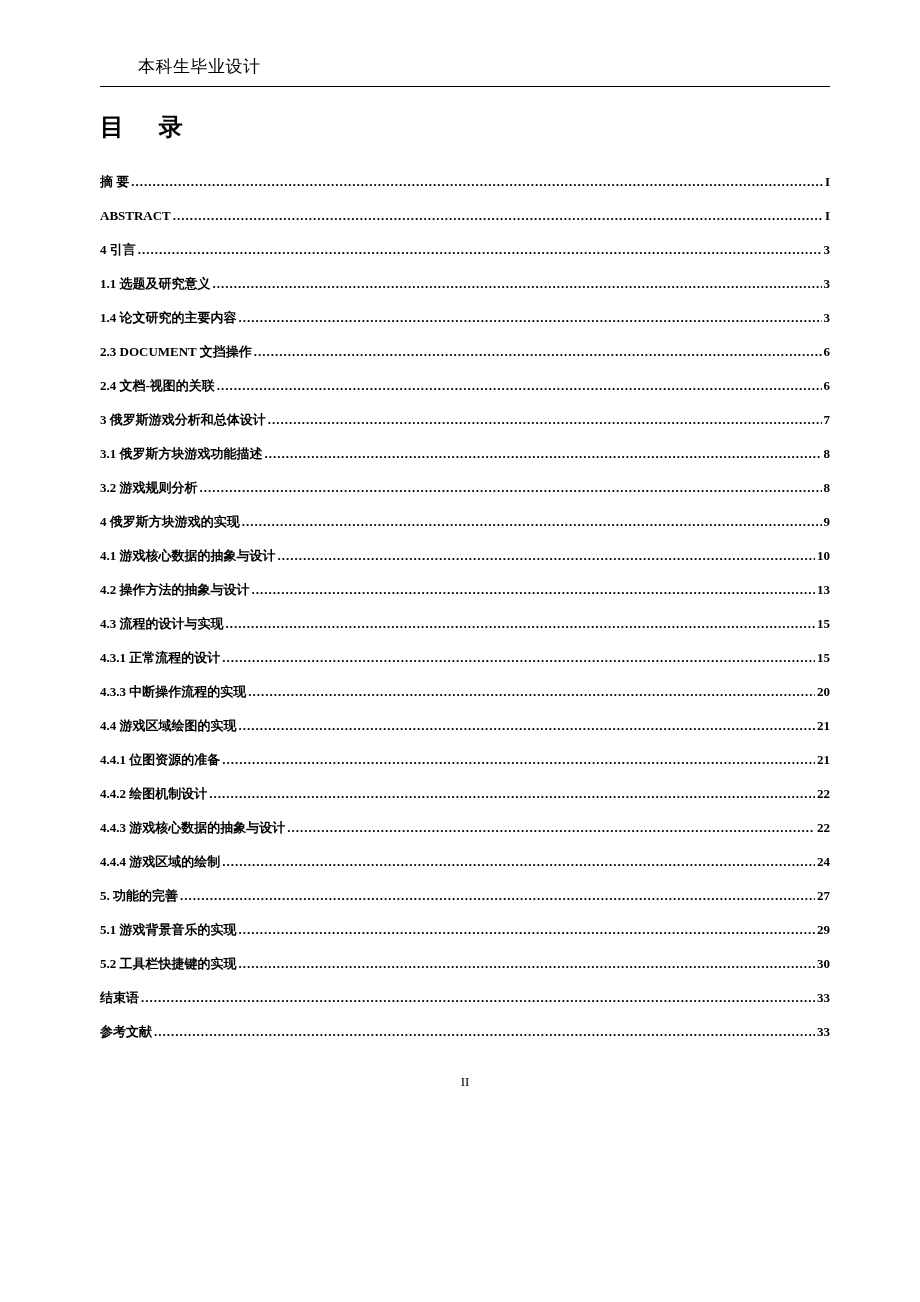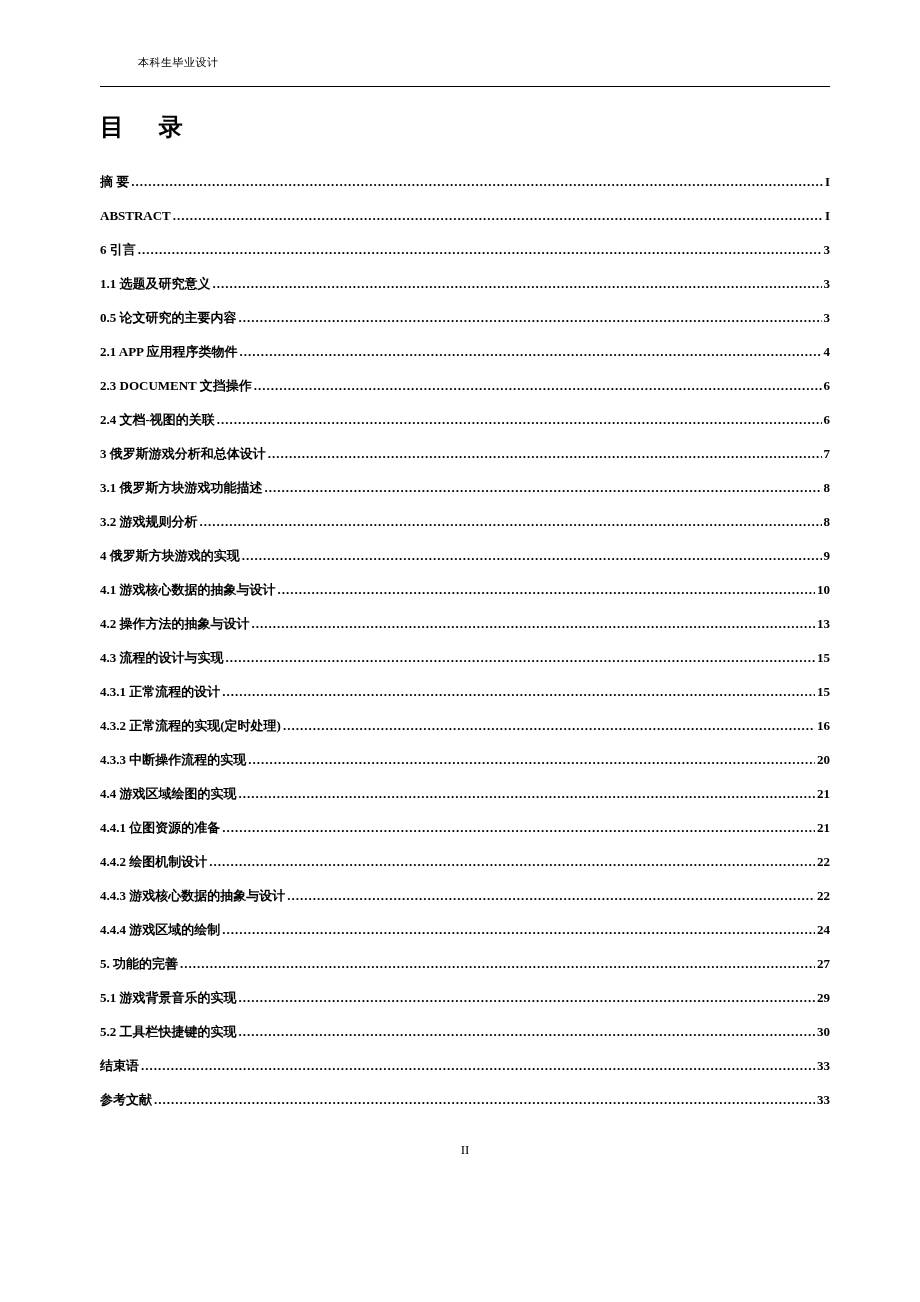--- a/index.html
+++ b/index.html
@@ -9,22 +9,22 @@
       background: #fff;
       color: #000;
       width: 920px;
     }
     .page {
       padding: 55px 90px 40px 100px;
       box-sizing: border-box;
     }
     .header-row {
       display: flex;
-      font-size: 11px;
-      margin-bottom: 16px;
+      font-size: 17px;
+      margin-bottom: 8px;
       letter-spacing: 0.5px;
     }
     .header-left {
       flex: 0 0 auto;
       padding-left: 38px;
     }
     .header-right {
       flex: 1;
       text-align: left;
       padding-left: 145px;
@@ -99,40 +99,35 @@
         <span class="toc-label">摘  要</span>
         <span class="toc-dots"></span>
         <span class="toc-page">I</span>
       </div>
       <div class="toc-entry">
         <span class="toc-label">ABSTRACT</span>
         <span class="toc-dots"></span>
         <span class="toc-page">I</span>
       </div>
       <div class="toc-entry">
-        <span class="toc-label">6 引言</span>
+        <span class="toc-label">4 引言</span>
         <span class="toc-dots"></span>
         <span class="toc-page">3</span>
       </div>
       <div class="toc-entry">
         <span class="toc-label">1.1 选题及研究意义</span>
         <span class="toc-dots"></span>
         <span class="toc-page">3</span>
       </div>
       <div class="toc-entry">
-        <span class="toc-label">0.5 论文研究的主要内容</span>
+        <span class="toc-label">1.4 论文研究的主要内容</span>
         <span class="toc-dots"></span>
         <span class="toc-page">3</span>
       </div>
       <div class="toc-entry">
-        <span class="toc-label">2.1 APP 应用程序类物件</span>
-        <span class="toc-dots"></span>
-        <span class="toc-page">4</span>
-      </div>
-      <div class="toc-entry">
         <span class="toc-label">2.3 DOCUMENT 文挡操作</span>
         <span class="toc-dots"></span>
         <span class="toc-page">6</span>
       </div>
       <div class="toc-entry">
         <span class="toc-label">2.4 文档-视图的关联</span>
         <span class="toc-dots"></span>
         <span class="toc-page">6</span>
       </div>
       <div class="toc-entry">
@@ -167,25 +162,20 @@
       </div>
       <div class="toc-entry">
         <span class="toc-label">4.3 流程的设计与实现</span>
         <span class="toc-dots"></span>
         <span class="toc-page">15</span>
       </div>
       <div class="toc-entry">
         <span class="toc-label">4.3.1 正常流程的设计</span>
         <span class="toc-dots"></span>
         <span class="toc-page">15</span>
-      </div>
-      <div class="toc-entry">
-        <span class="toc-label">4.3.2 正常流程的实现(定时处理)</span>
-        <span class="toc-dots"></span>
-        <span class="toc-page">16</span>
       </div>
       <div class="toc-entry">
         <span class="toc-label">4.3.3 中断操作流程的实现</span>
         <span class="toc-dots"></span>
         <span class="toc-page">20</span>
       </div>
       <div class="toc-entry">
         <span class="toc-label">4.4 游戏区域绘图的实现</span>
         <span class="toc-dots"></span>
         <span class="toc-page">21</span>

